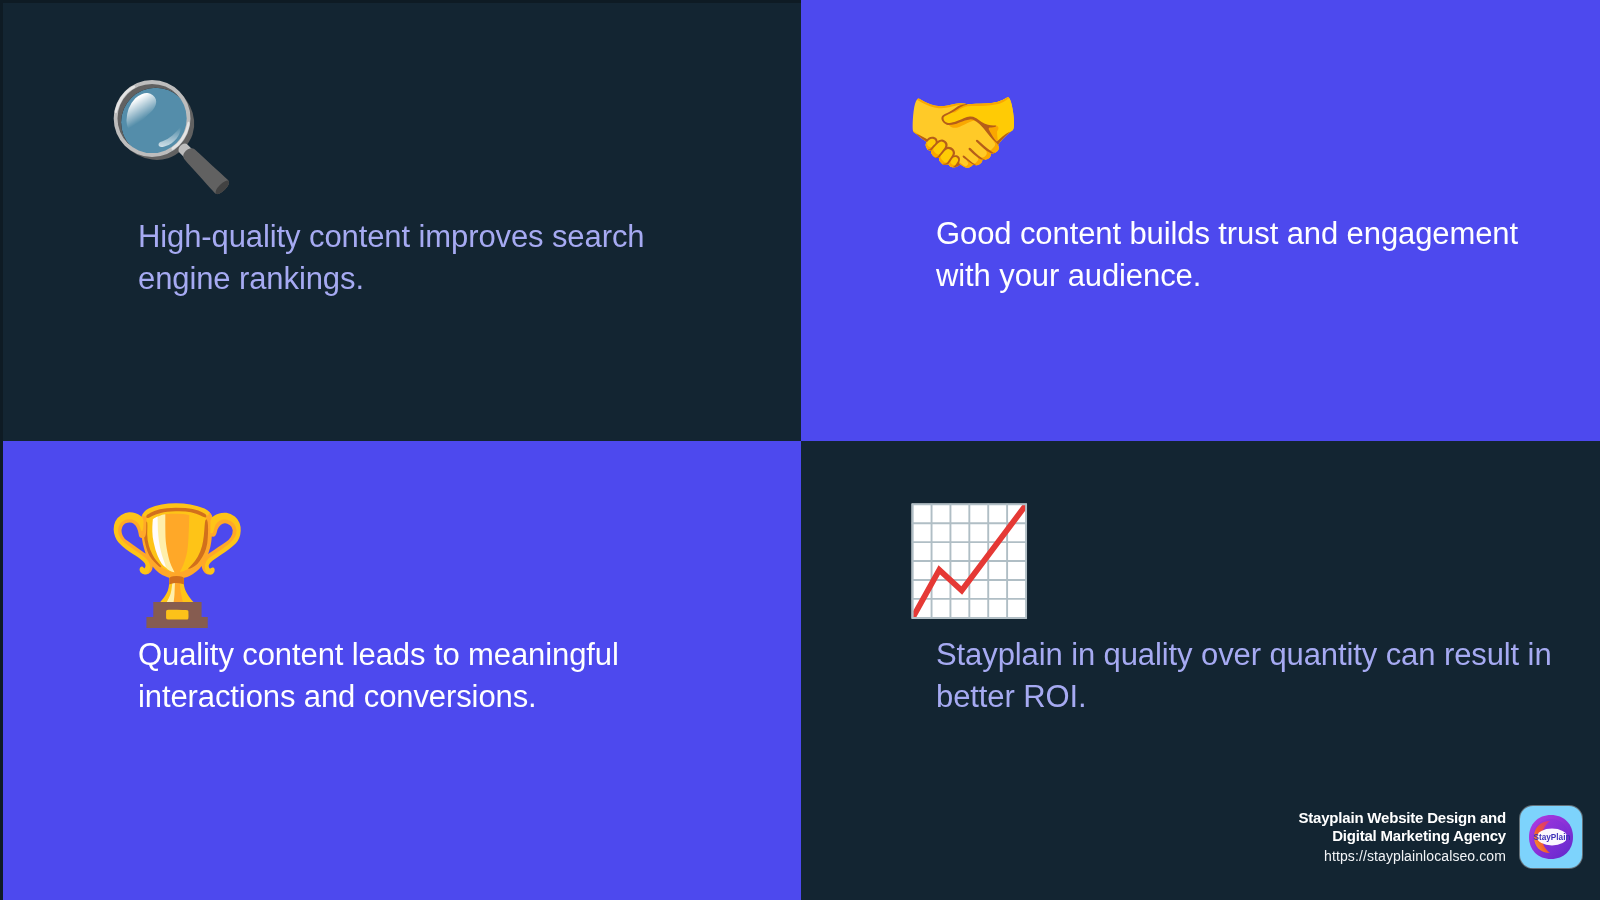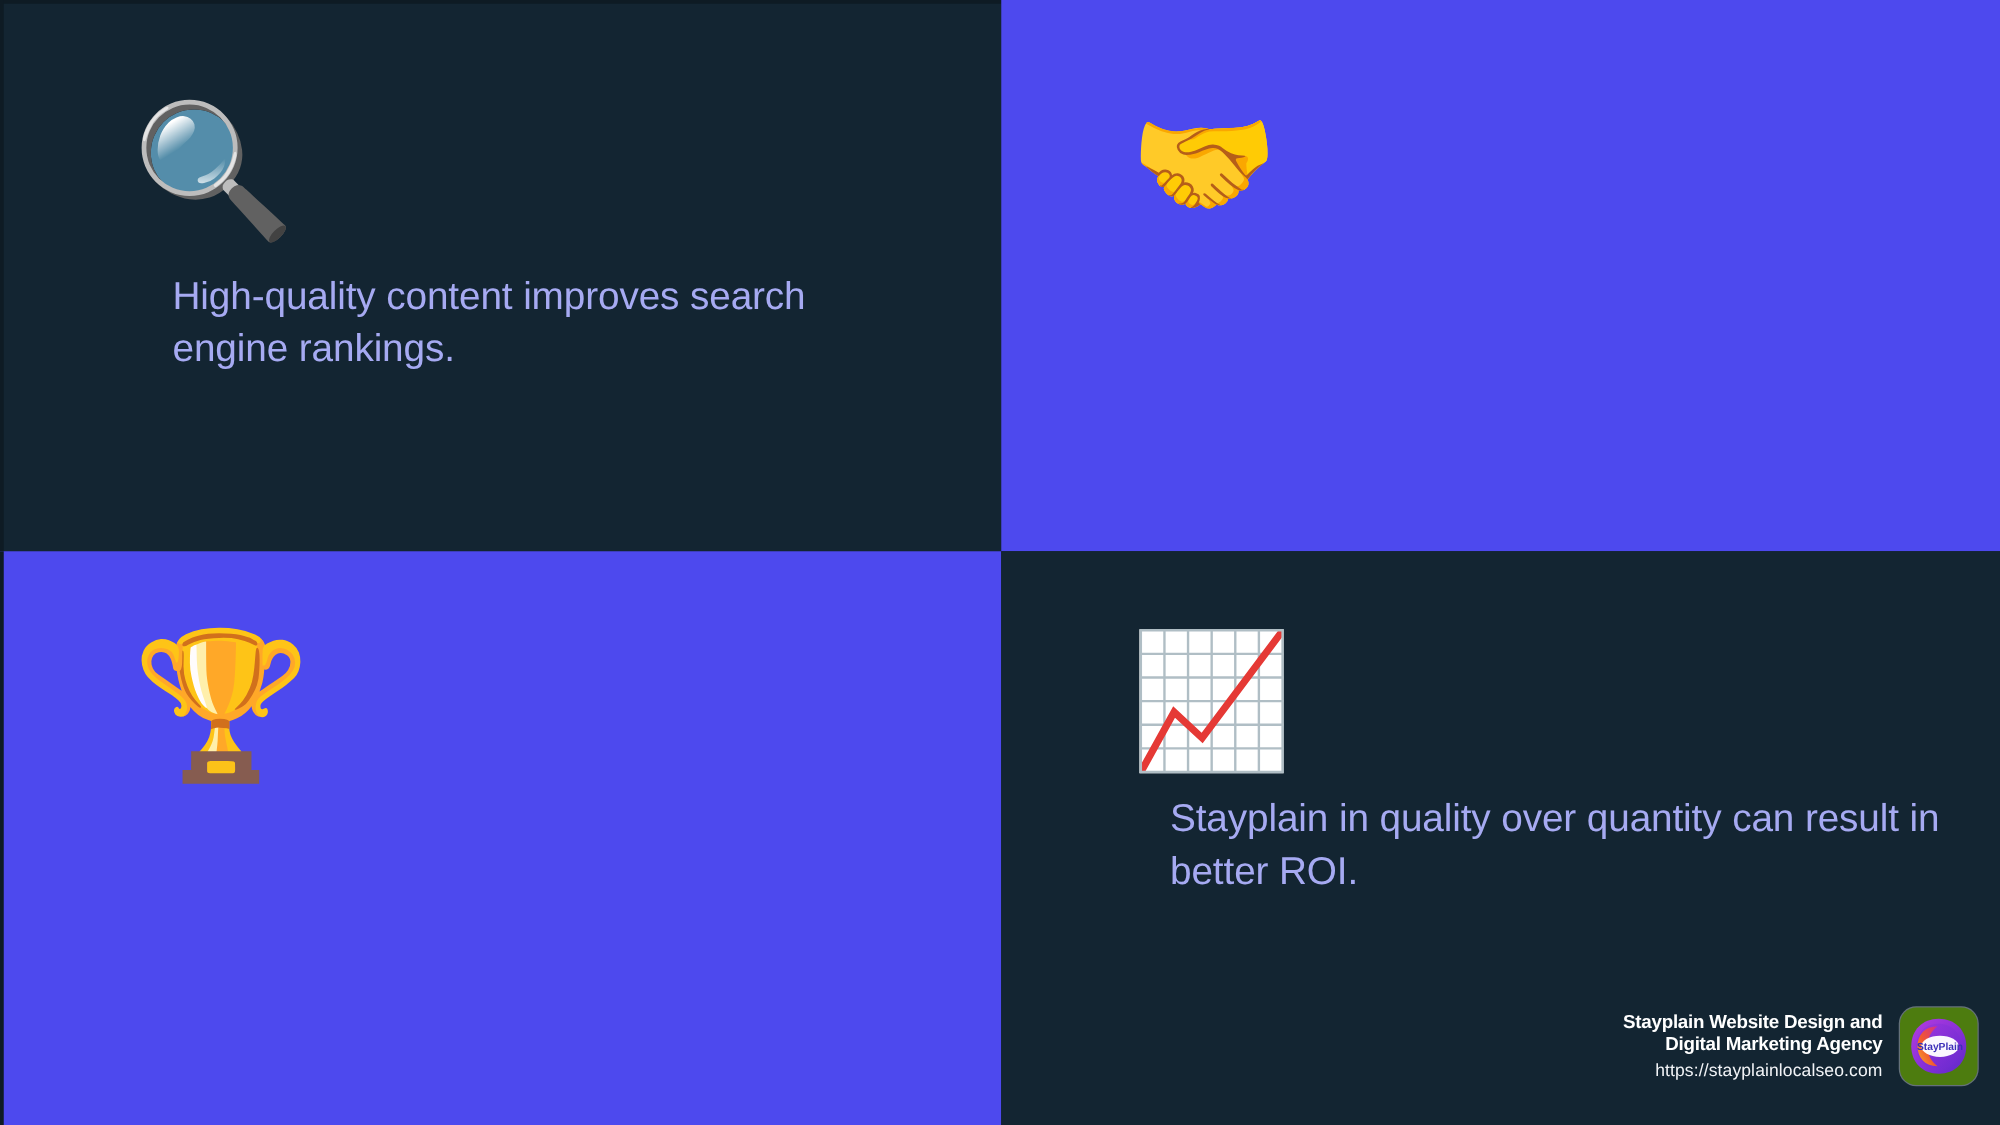--- a/index.html
+++ b/index.html
@@ -98,21 +98,21 @@
     font-weight:400;
     line-height:1.3;
     letter-spacing:0.1px;
     margin-top:2px;
     color:#f2f4f7;
   }
   #brand-logo {
     width:62px;
     height:62px;
     border-radius:13px;
-    background:#4d7c0f;
+    background:#7dd3fc;
     display:flex;
     align-items:center;
     justify-content:center;
     flex:0 0 auto;
     box-shadow:0 0 0 1px rgba(255,255,255,.35);
   }
   #brand-logo svg { display:block; }
 </style>
 </head>
 <body>
@@ -123,26 +123,28 @@
     <div class="icon-wrap">
       <span class="emoji" style="font-size:105px;">🔍</span>
     </div>
     <div class="caption">High-quality content improves search engine rankings.</div>
   </div>
 
   <div class="quad purp q2">
     <div class="icon-wrap">
       <span class="emoji" style="font-size:95px;">🤝</span>
     </div>
+    <div class="caption">Good content builds trust and engagement with your audience.</div>
   </div>
 
   <div class="quad purp q3">
     <div class="icon-wrap">
       <span class="emoji" style="font-size:115px;">🏆</span>
     </div>
+    <div class="caption">Quality content leads to meaningful interactions and conversions.</div>
   </div>
 
   <div class="quad dark q4">
     <div class="icon-wrap">
       <span class="emoji" style="font-size:105px;">📈</span>
     </div>
     <div class="caption">Stayplain in quality over quantity can result in better ROI.</div>
   </div>
 
   <div id="brand">

